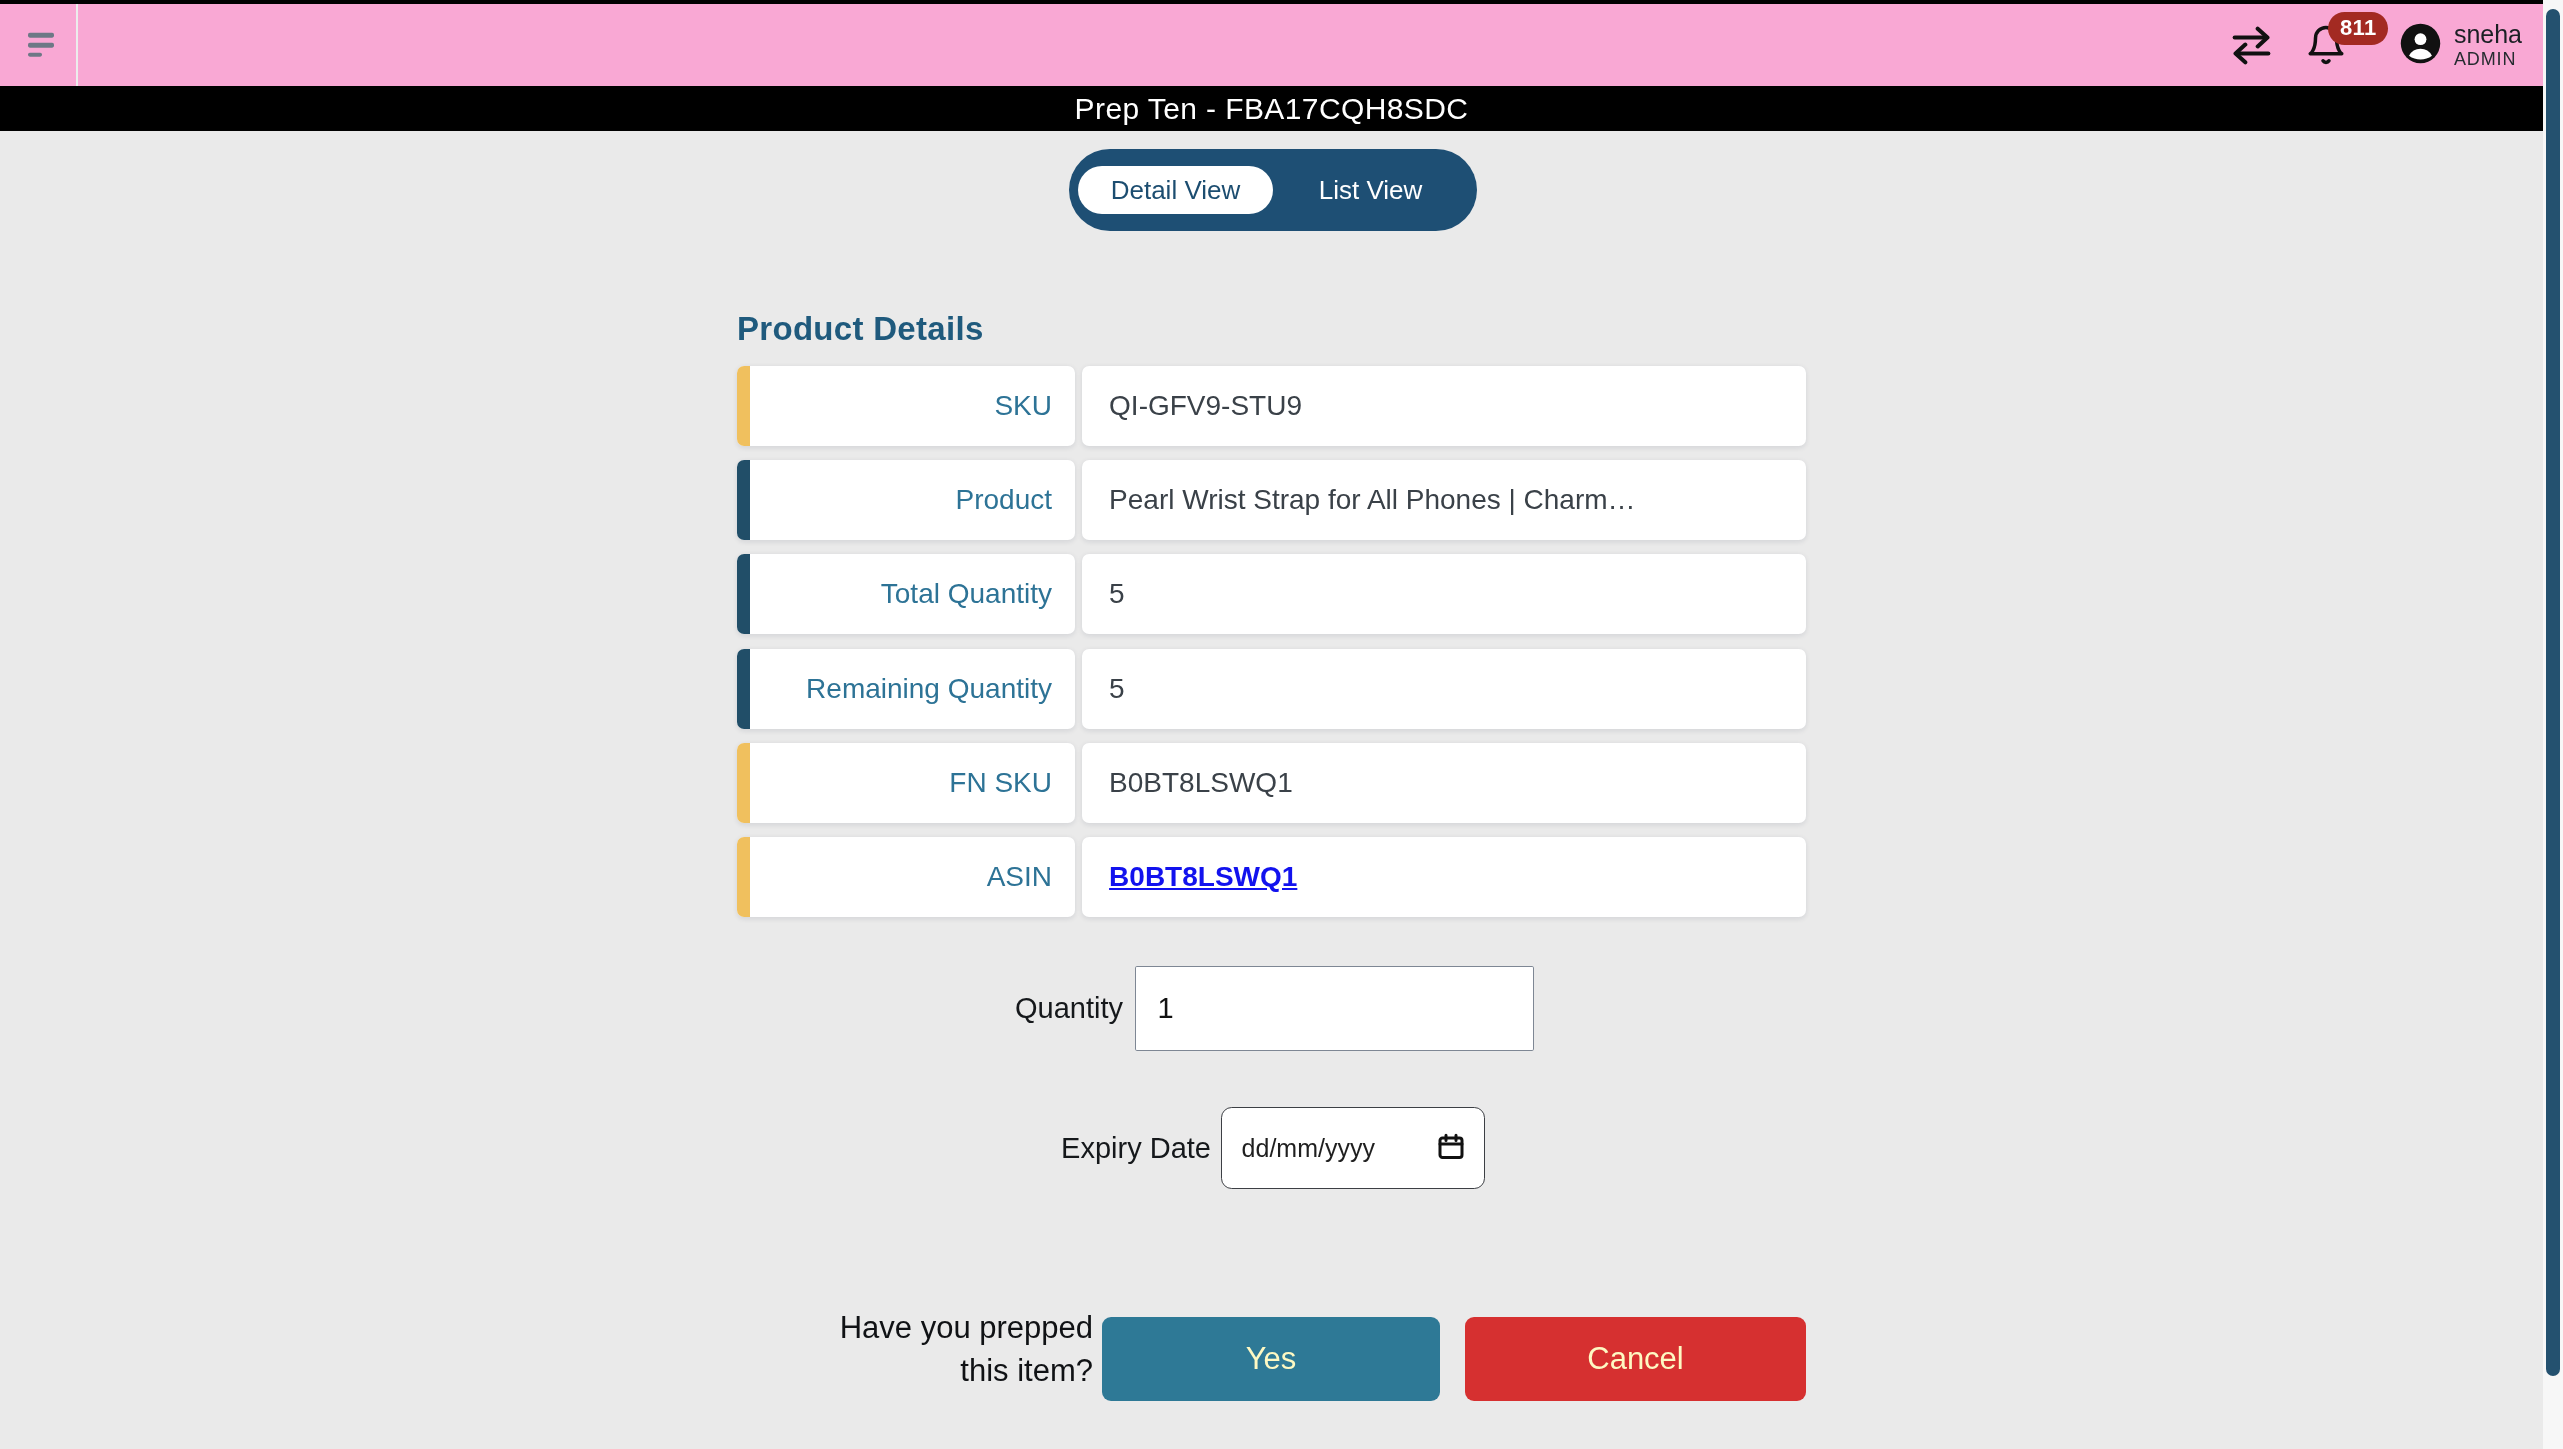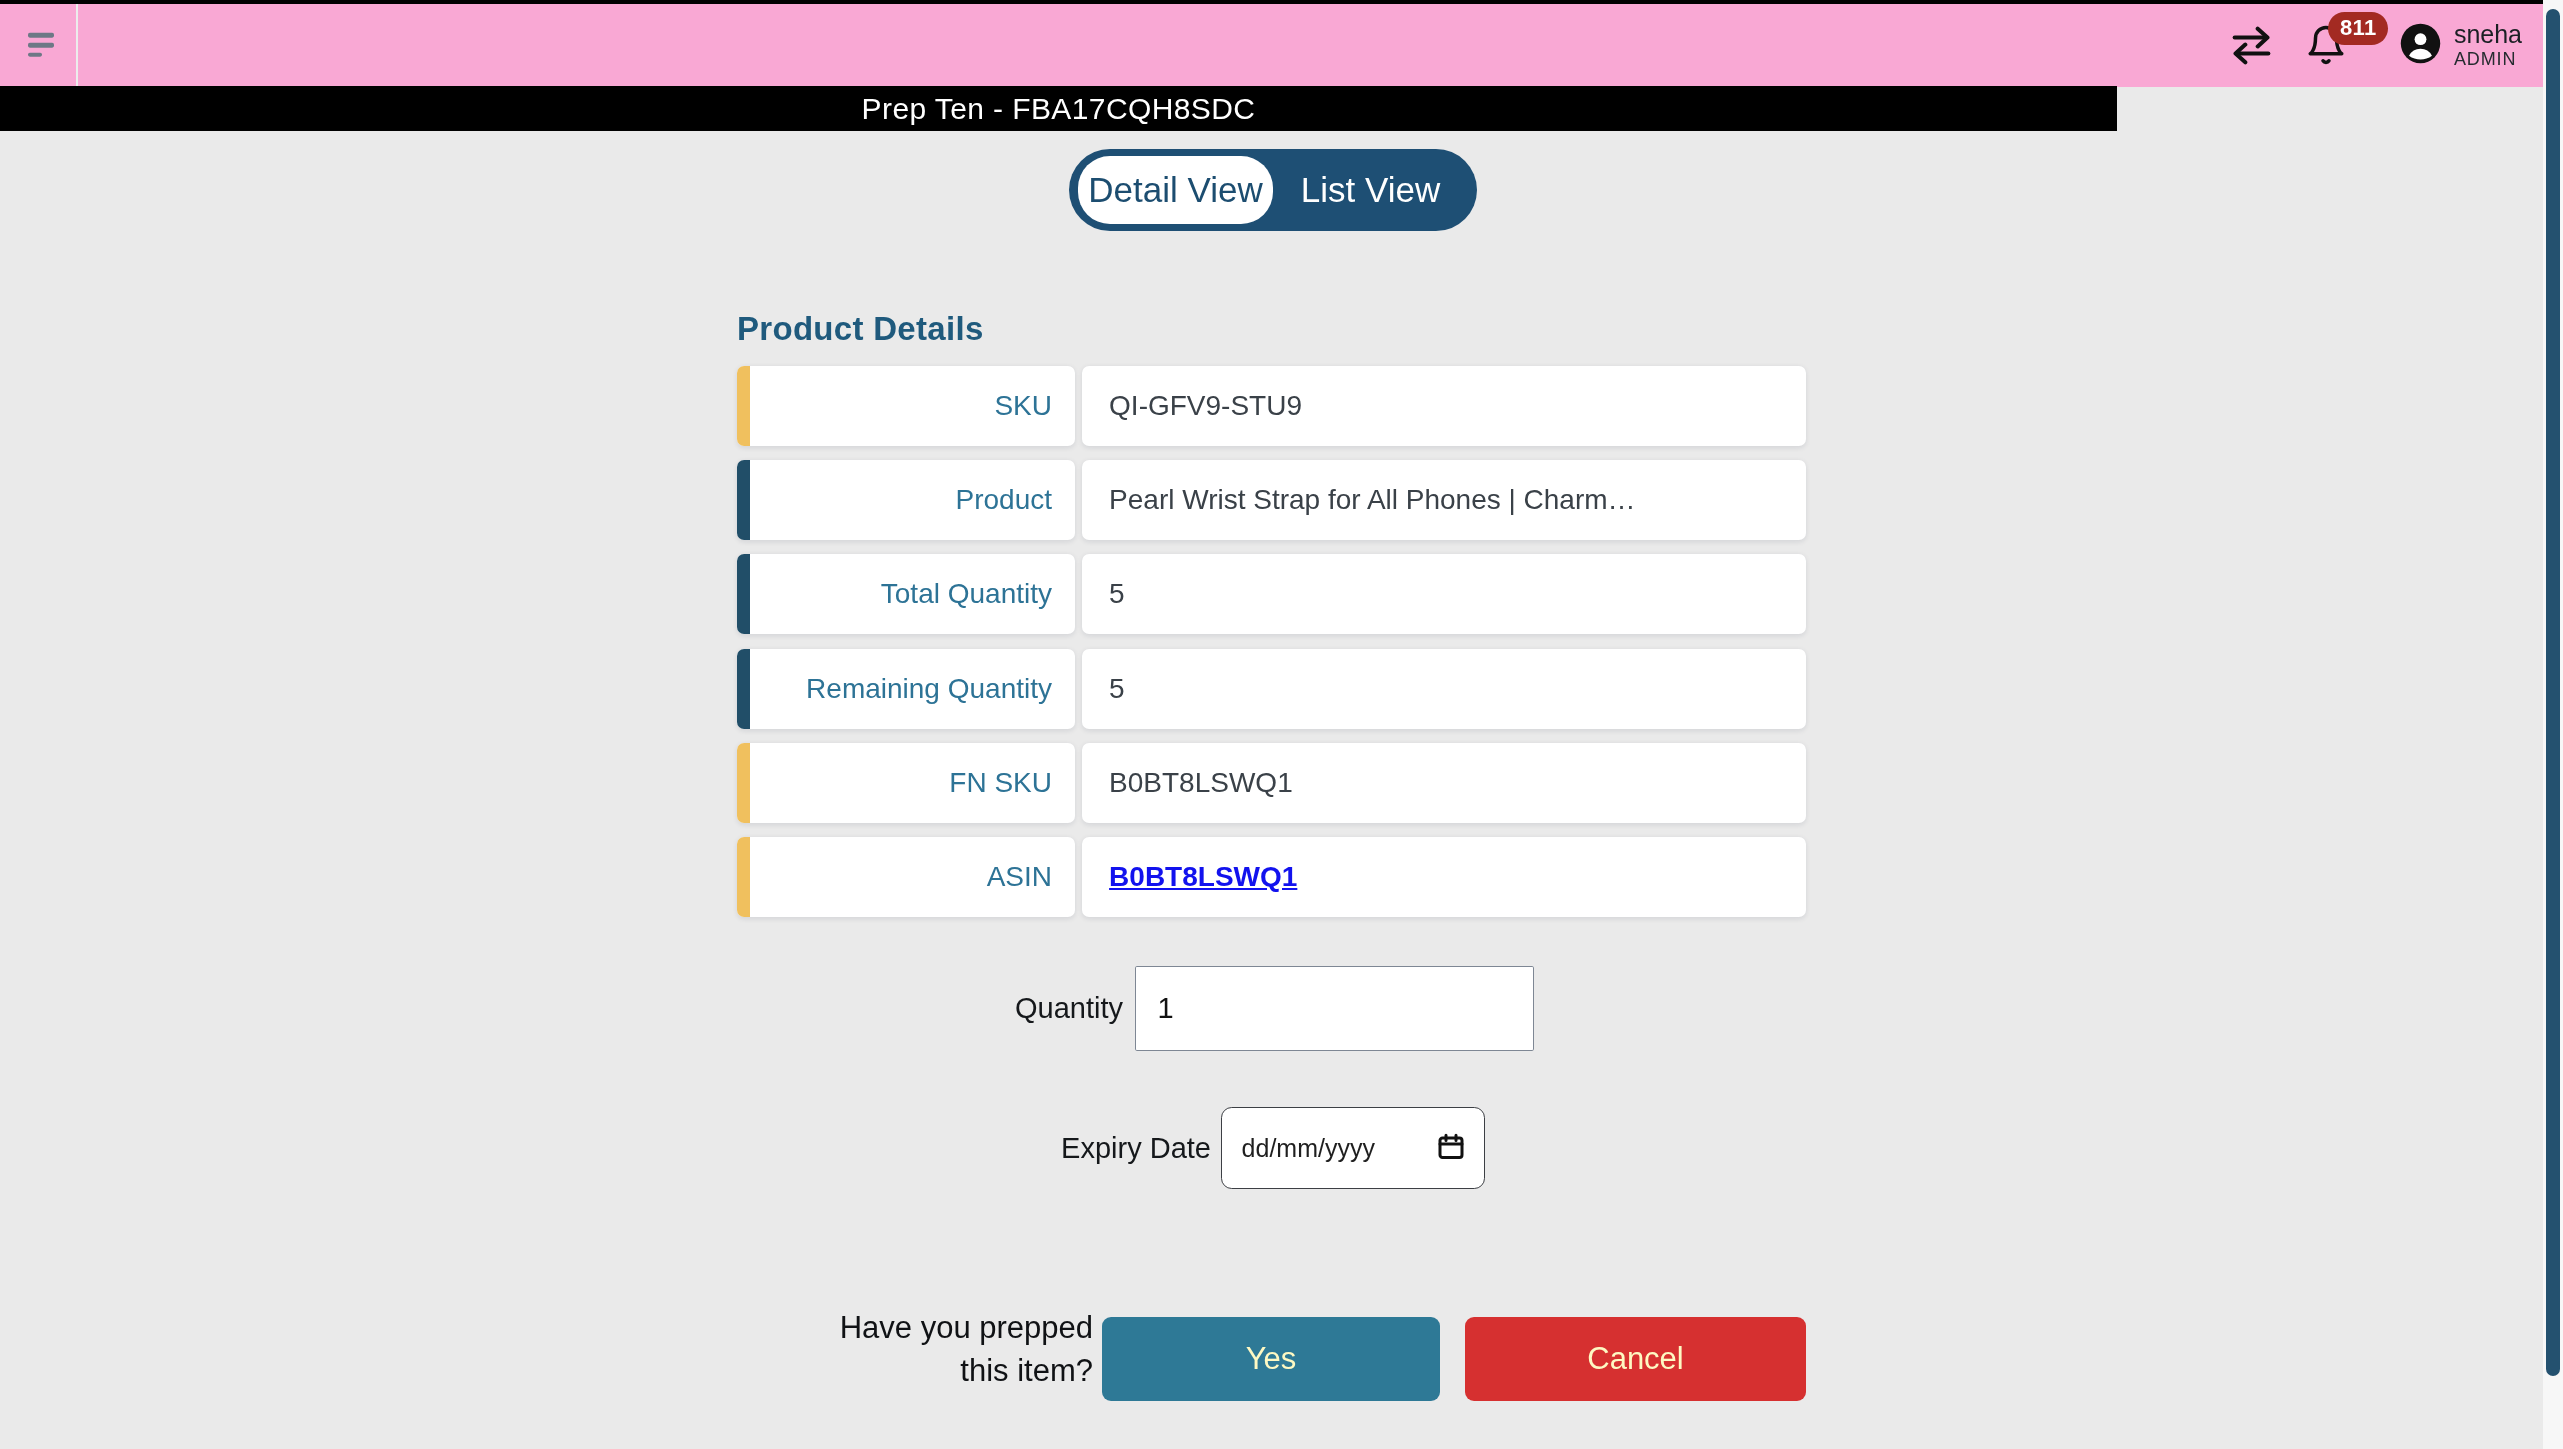--- a/index.html
+++ b/index.html
@@ -42,35 +42,35 @@
     background: #a32a22; color: #fff;
     font-size: 22px; font-weight: bold; line-height: 1;
     padding: 5.3px 11.6px 6.2px; border-radius: 890px; letter-spacing: 0.4px;
   }
   .user { display: flex; align-items: center; gap: 11.6px; cursor: pointer; }
   .user-name { font-size: 25px; color: #1b1f24; line-height: 1.15; }
   .user-role { font-size: 18px; color: #262b30; letter-spacing: 0.9px; }
 
   
   .titlebar {
-    position: absolute; left: 0; top: 86px; width: 2117px; height: 45px;
+    position: absolute; left: 0; top: 86px; width: 2543px; height: 45px;
     background: #000; color: #fff;
     display: flex; align-items: center; justify-content: center;
     font-size: 30px; font-weight: 500; letter-spacing: 0.4px;
   }
 
   
   .toggle {
     position: absolute; left: 1069px; top: 149px; width: 408px; height: 82px;
     background: #1e4f74; border-radius: 41px; display: flex; align-items: center; padding: 9px;
   }
   .toggle-opt {
-    flex: 1; height: 68px; border-radius: 32px;
+    flex: 1; height: 48px; border-radius: 32px;
     display: flex; align-items: center; justify-content: center;
-    font-size: 35px; font-weight: 500; color: #ffffff; cursor: pointer; white-space: nowrap;
+    font-size: 26px; font-weight: 500; color: #ffffff; cursor: pointer; white-space: nowrap;
   }
   .toggle-opt.active { background: #ffffff; color: #1c4d70; }
 
   
   .section-heading {
     position: absolute; left: 737px; top: 310px;
     font-size: 33px; font-weight: 600; color: #1f5a7d; letter-spacing: 0.3px;
   }
   .rows {
     position: absolute; left: 737px; top: 366px; width: 1069px;

